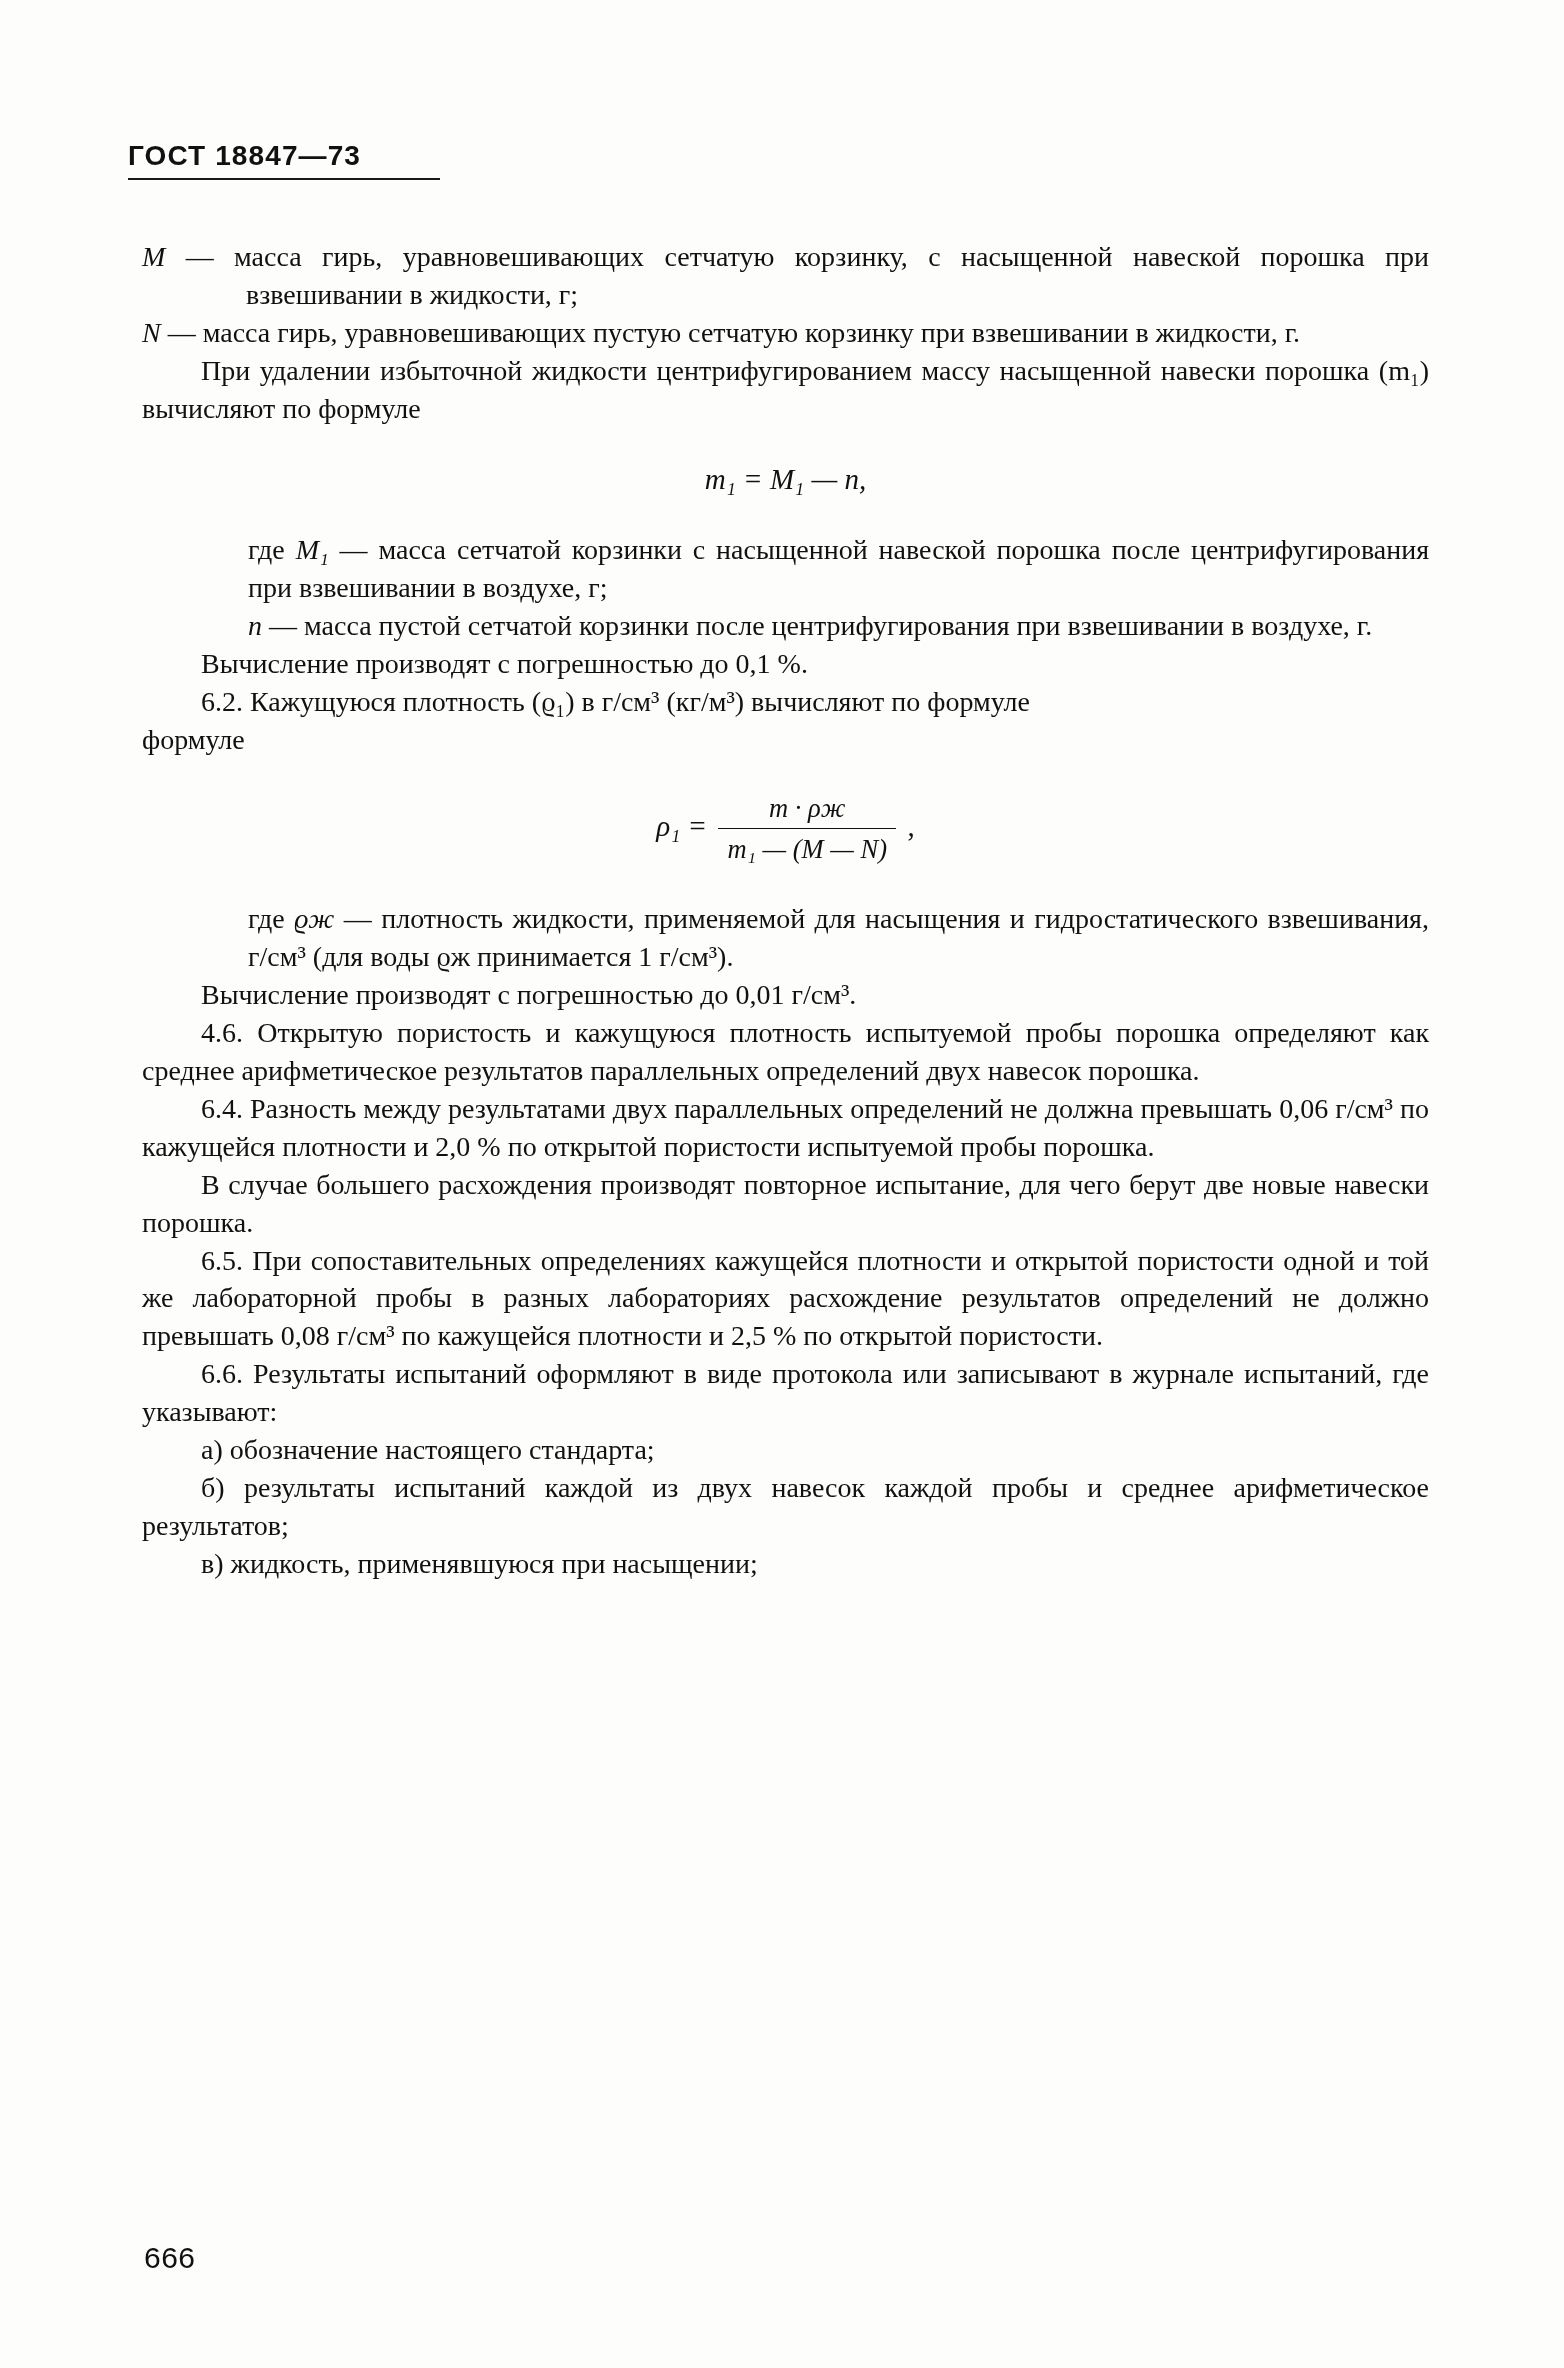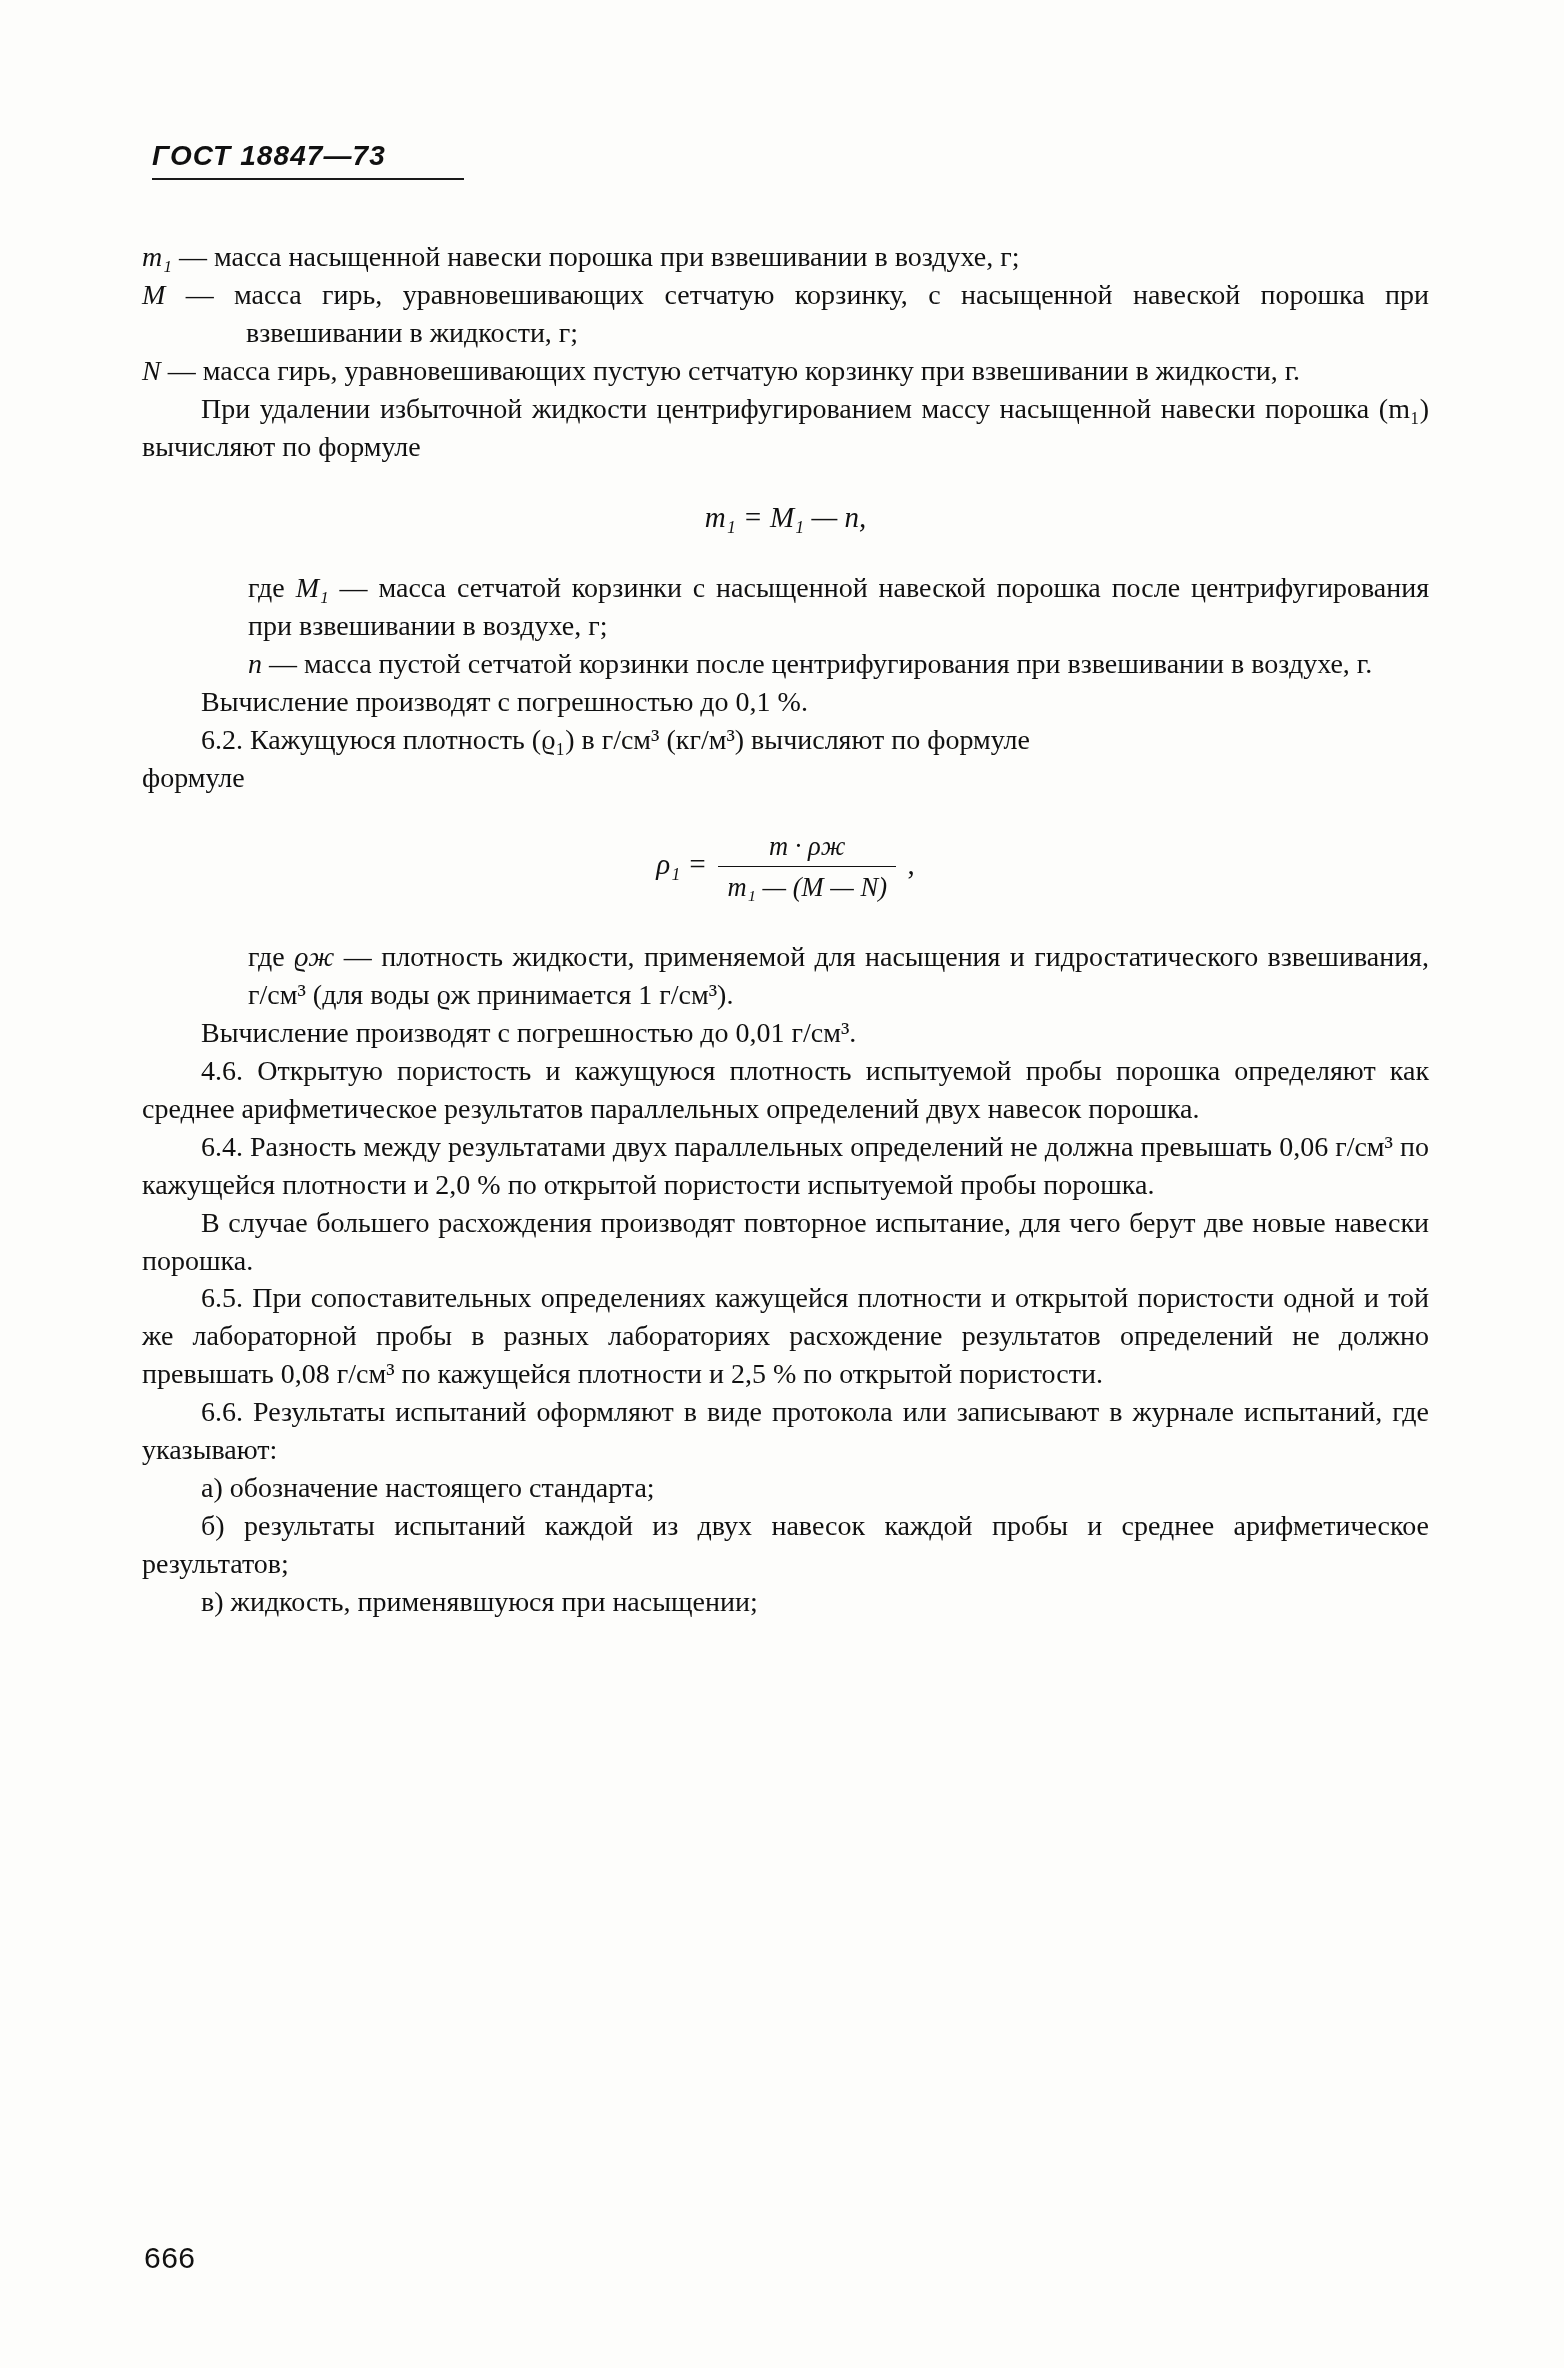--- a/index.html
+++ b/index.html
@@ -17,23 +17,22 @@
   .page {
     position: absolute;
     top: 0; left: 0;
     width: 1564px;
     height: 2369px;
     background: #fdfdfb;
   }
   .header {
     position: absolute;
     top: 140px;
-    left: 152px;
+    left: 128px;
     width: 1259px;
-    font-style: italic;
   }
   .header-title {
     font-family: "Liberation Sans", sans-serif;
     font-weight: bold;
     font-size: 28px;
     letter-spacing: 1.1px;
   }
   .header-rule {
     margin-top: 5.7px;
     border-bottom: 2.8px solid #1a1a1a;
@@ -112,24 +111,20 @@
 
 <div class="page">
 
   <div class="header">
     <div class="header-title">ГОСТ 18847—73</div>
     <div class="header-rule"></div>
   </div>
 
   <div class="content">
 
-    <p class="hang">
-      <span class="sym">m₁</span>
-      <span>— масса насыщенной навески  порошка  при  взвешивании в воздухе, г;</span>
-    </p>
 
     <p class="hang">
       <span class="sym">M</span>
       <span>— масса гирь,  уравновешивающих  сетчатую   корзинку,  с насыщенной навеской порошка при взвешивании в жидкости, г;</span>
     </p>
 
     <p class="hang">
       <span class="sym">N</span>
       <span>— масса гирь, уравновешивающих пустую сетчатую корзинку при взвешивании в жидкости, г.</span>
     </p>

